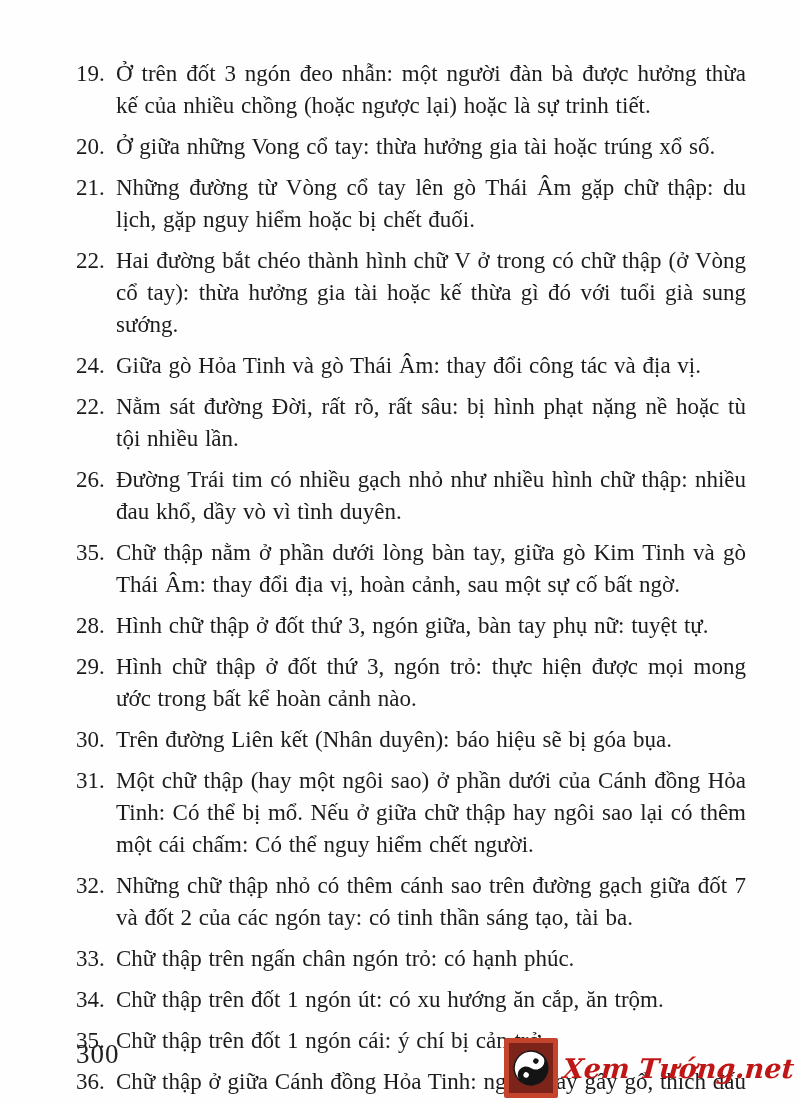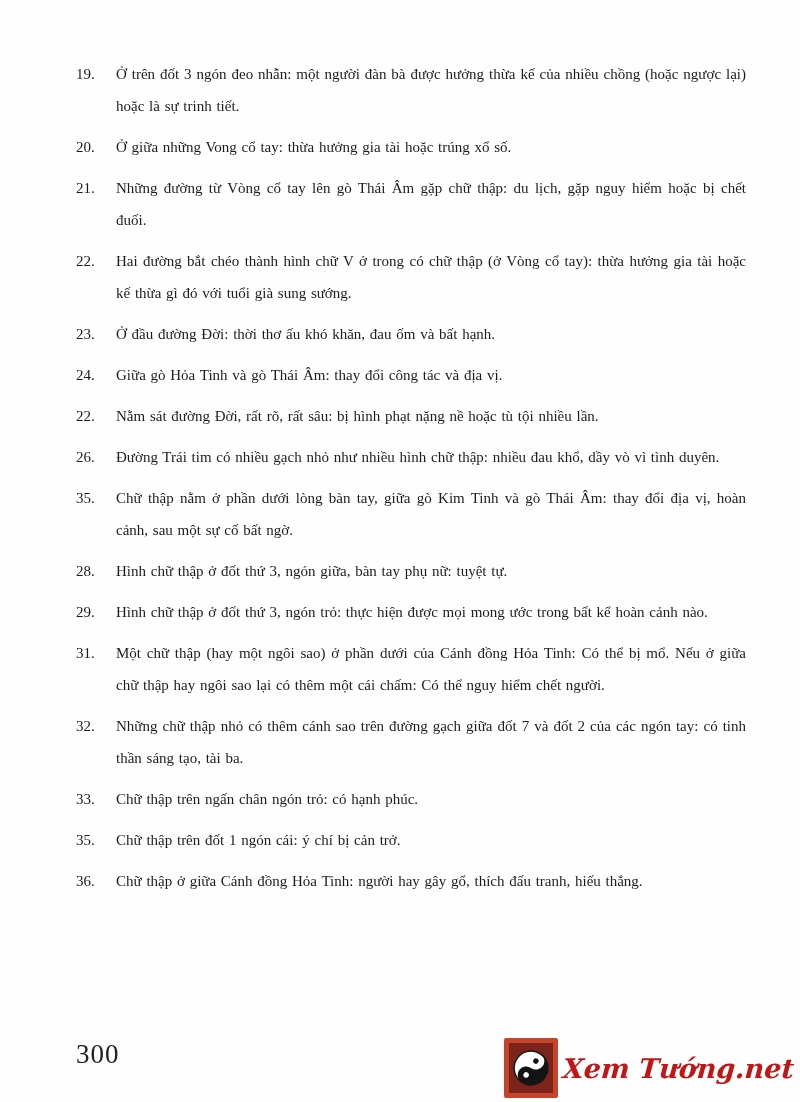--- a/index.html
+++ b/index.html
@@ -20,21 +20,21 @@
     inset: 0;
     background: #fefefe;
   }
   .items {
     list-style: none;
     margin: 0;
     padding: 58px 0 0 76px;
     width: 670px;
   }
   .item {
-    font-size: 15px;
+    font-size: 23px;
     line-height: 32px;
     text-align: justify;
     padding-left: 40px;
     text-indent: -40px;
     margin: 0 0 9px 0;
     word-spacing: 1px;
   }
   .item .num {
     display: inline-block;
     width: 40px;
@@ -84,41 +84,42 @@
 
   <ol class="items">
   <li class="item"><span class="num">19.</span><span class="txt">Ở trên đốt 3 ngón đeo nhẫn: một người đàn bà được hưởng thừa kế của nhiều chồng (hoặc ngược lại) hoặc là sự trinh tiết.</span></li>
 
   <li class="item"><span class="num">20.</span><span class="txt">Ở giữa những Vong cổ tay: thừa hưởng gia tài hoặc trúng xổ số.</span></li>
 
   <li class="item"><span class="num">21.</span><span class="txt">Những đường từ Vòng cổ tay lên gò Thái Âm gặp chữ thập: du lịch, gặp nguy hiểm hoặc bị chết đuối.</span></li>
 
   <li class="item"><span class="num">22.</span><span class="txt">Hai đường bắt chéo thành hình chữ V ở trong có chữ thập (ở Vòng cổ tay): thừa hưởng gia tài hoặc kế thừa gì đó với tuổi già sung sướng.</span></li>
 
-  <li class="item"><span class="num">23.</span><span class="txt">Ở đầu đường Đời: thời thơ ấu khó khăn, đau ốm và bất hạnh.</span></li>
 
   <li class="item"><span class="num">24.</span><span class="txt">Giữa gò Hỏa Tinh và gò Thái Âm: thay đổi công tác và địa vị.</span></li>
 
   <li class="item"><span class="num">22.</span><span class="txt">Nằm sát đường Đời, rất rõ, rất sâu: bị hình phạt nặng nề hoặc tù tội nhiều lần.</span></li>
 
   <li class="item"><span class="num">26.</span><span class="txt">Đường Trái tim có nhiều gạch nhỏ như nhiều hình chữ thập: nhiều đau khổ, dầy vò vì tình duyên.</span></li>
 
   <li class="item"><span class="num">35.</span><span class="txt">Chữ thập nằm ở phần dưới lòng bàn tay, giữa gò Kim Tinh và gò Thái Âm: thay đổi địa vị, hoàn cảnh, sau một sự cố bất ngờ.</span></li>
 
   <li class="item"><span class="num">28.</span><span class="txt">Hình chữ thập ở đốt thứ 3, ngón giữa, bàn tay phụ nữ: tuyệt tự.</span></li>
 
   <li class="item"><span class="num">29.</span><span class="txt">Hình chữ thập ở đốt thứ 3, ngón trỏ: thực hiện được mọi mong ước trong bất kể hoàn cảnh nào.</span></li>
 
+  <li class="item"><span class="num">30.</span><span class="txt">Trên đường Liên kết (Nhân duyên): báo hiệu sẽ bị góa bụa.</span></li>
 
   <li class="item"><span class="num">31.</span><span class="txt">Một chữ thập (hay một ngôi sao) ở phần dưới của Cánh đồng Hỏa Tinh: Có thể bị mổ. Nếu ở giữa chữ thập hay ngôi sao lại có thêm một cái chấm: Có thể nguy hiểm chết người.</span></li>
 
   <li class="item"><span class="num">32.</span><span class="txt">Những chữ thập nhỏ có thêm cánh sao trên đường gạch giữa đốt 7 và đốt 2 của các ngón tay: có tinh thần sáng tạo, tài ba.</span></li>
 
   <li class="item"><span class="num">33.</span><span class="txt">Chữ thập trên ngấn chân ngón trỏ: có hạnh phúc.</span></li>
 
+  <li class="item"><span class="num">34.</span><span class="txt">Chữ thập trên đốt 1 ngón út: có xu hướng ăn cắp, ăn trộm.</span></li>
 
   <li class="item"><span class="num">35.</span><span class="txt">Chữ thập trên đốt 1 ngón cái: ý chí bị cản trở.</span></li>
 
   <li class="item"><span class="num">36.</span><span class="txt">Chữ thập ở giữa Cánh đồng Hỏa Tinh: người hay gây gổ, thích đấu tranh, hiếu thắng.</span></li>
 
 </ol>
 
   <div class="footer-pageno">300</div>
 
   <div class="watermark">

